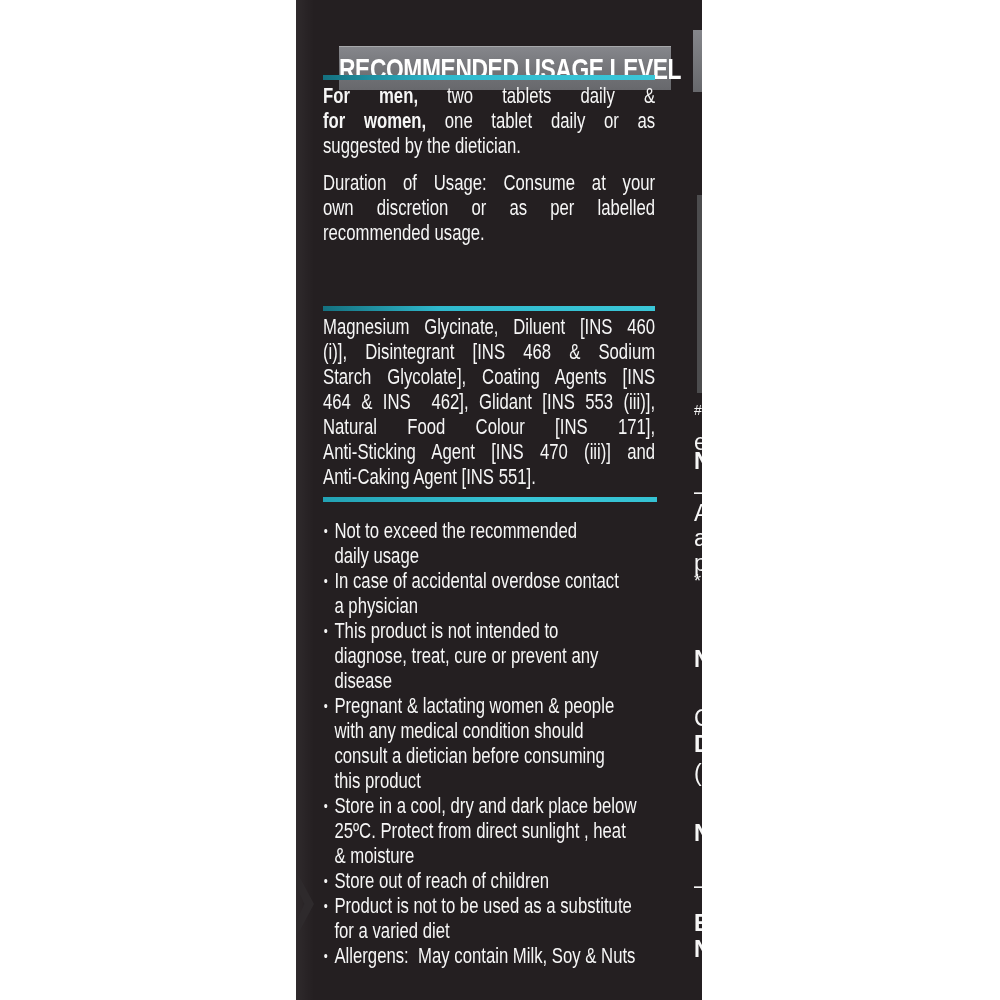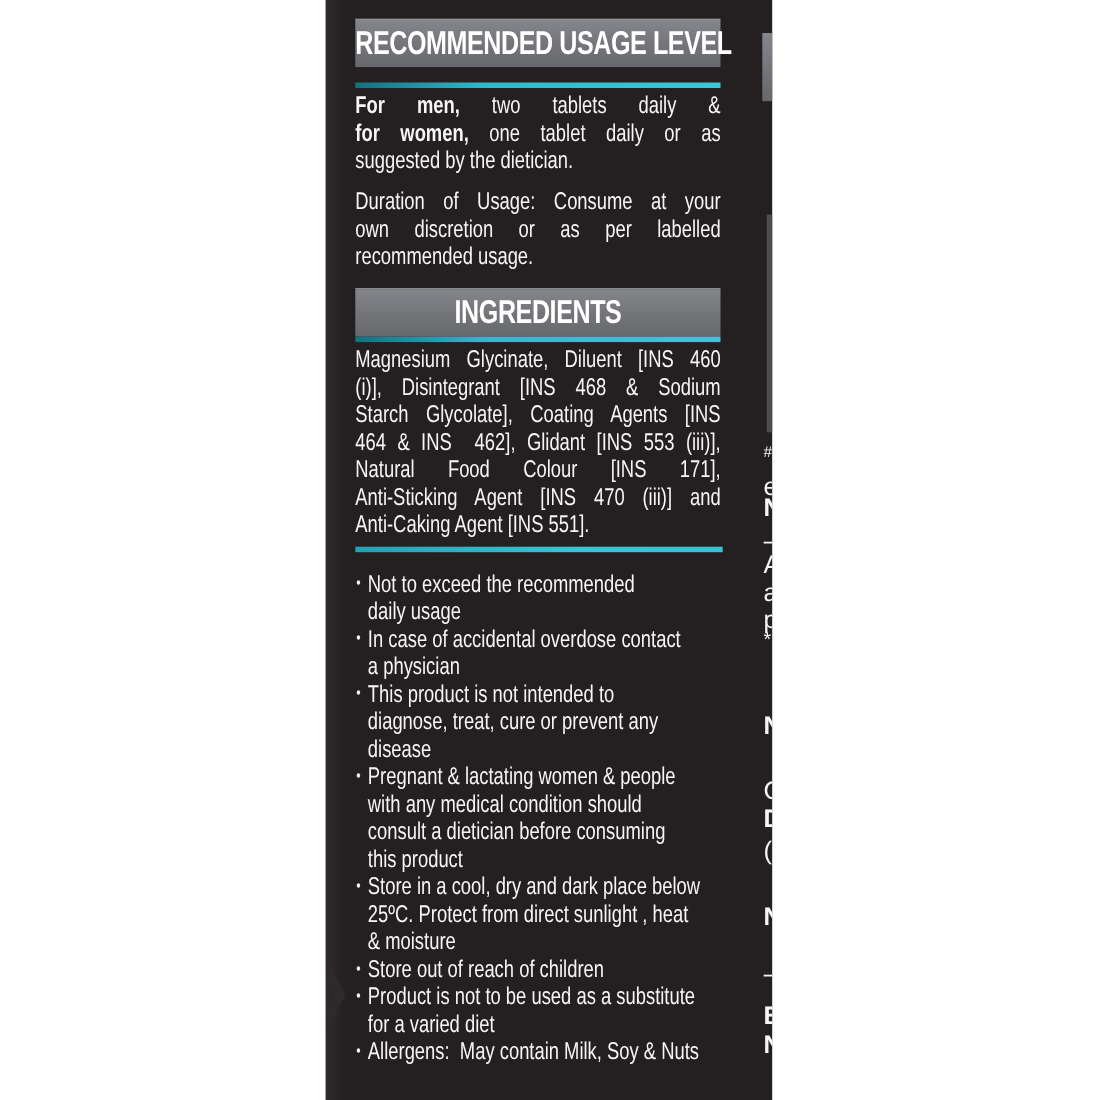--- a/index.html
+++ b/index.html
@@ -43,40 +43,37 @@
 </style>
 </head>
 <body>
 
 <div class="panel">
   <div class="panel-edge-shade"></div>
   <div class="chevron"></div>
 
   <div class="content">
 
-    <div class="headbar" style="top:17px;">
+    <div class="headbar" style="top:46px;margin-left:16px;">
       <div class="bar-title">RECOMMENDED USAGE LEVEL</div>
     </div>
     <div class="cyanline" style="top:75px;"></div>
 
     <div class="cx abs" style="top:83px;">
         <div class="tline j"><span class="b">For men,</span><span> two tablets daily &amp;</span></div>
         <div class="tline j"><span class="b">for women,</span><span> one tablet daily or as</span></div>
         <div class="tline"><span>suggested by the dietician.</span></div>
       </div>
 
     <div class="cx abs" style="top:170px;">
         <div class="tline j">Duration of Usage: Consume at your</div>
         <div class="tline j">own discretion or as per labelled</div>
         <div class="tline">recommended usage.</div>
       </div>
 
-    <div class="headbar" style="top:262px;">
-      <div class="bar-title">INGREDIENTS</div>
-    </div>
     <div class="cyanline" style="top:306px;"></div>
 
     <div class="cx abs" style="top:314px;">
         <div class="tline j">Magnesium Glycinate, Diluent [INS 460</div>
         <div class="tline j">(i)], Disintegrant [INS 468 &amp; Sodium</div>
         <div class="tline j">Starch Glycolate], Coating Agents [INS</div>
         <div class="tline j">464 &amp; INS  462], Glidant [INS 553 (iii)],</div>
         <div class="tline j">Natural Food Colour [INS 171],</div>
         <div class="tline j">Anti-Sticking Agent [INS 470 (iii)] and</div>
         <div class="tline">Anti-Caking Agent [INS 551].</div>

